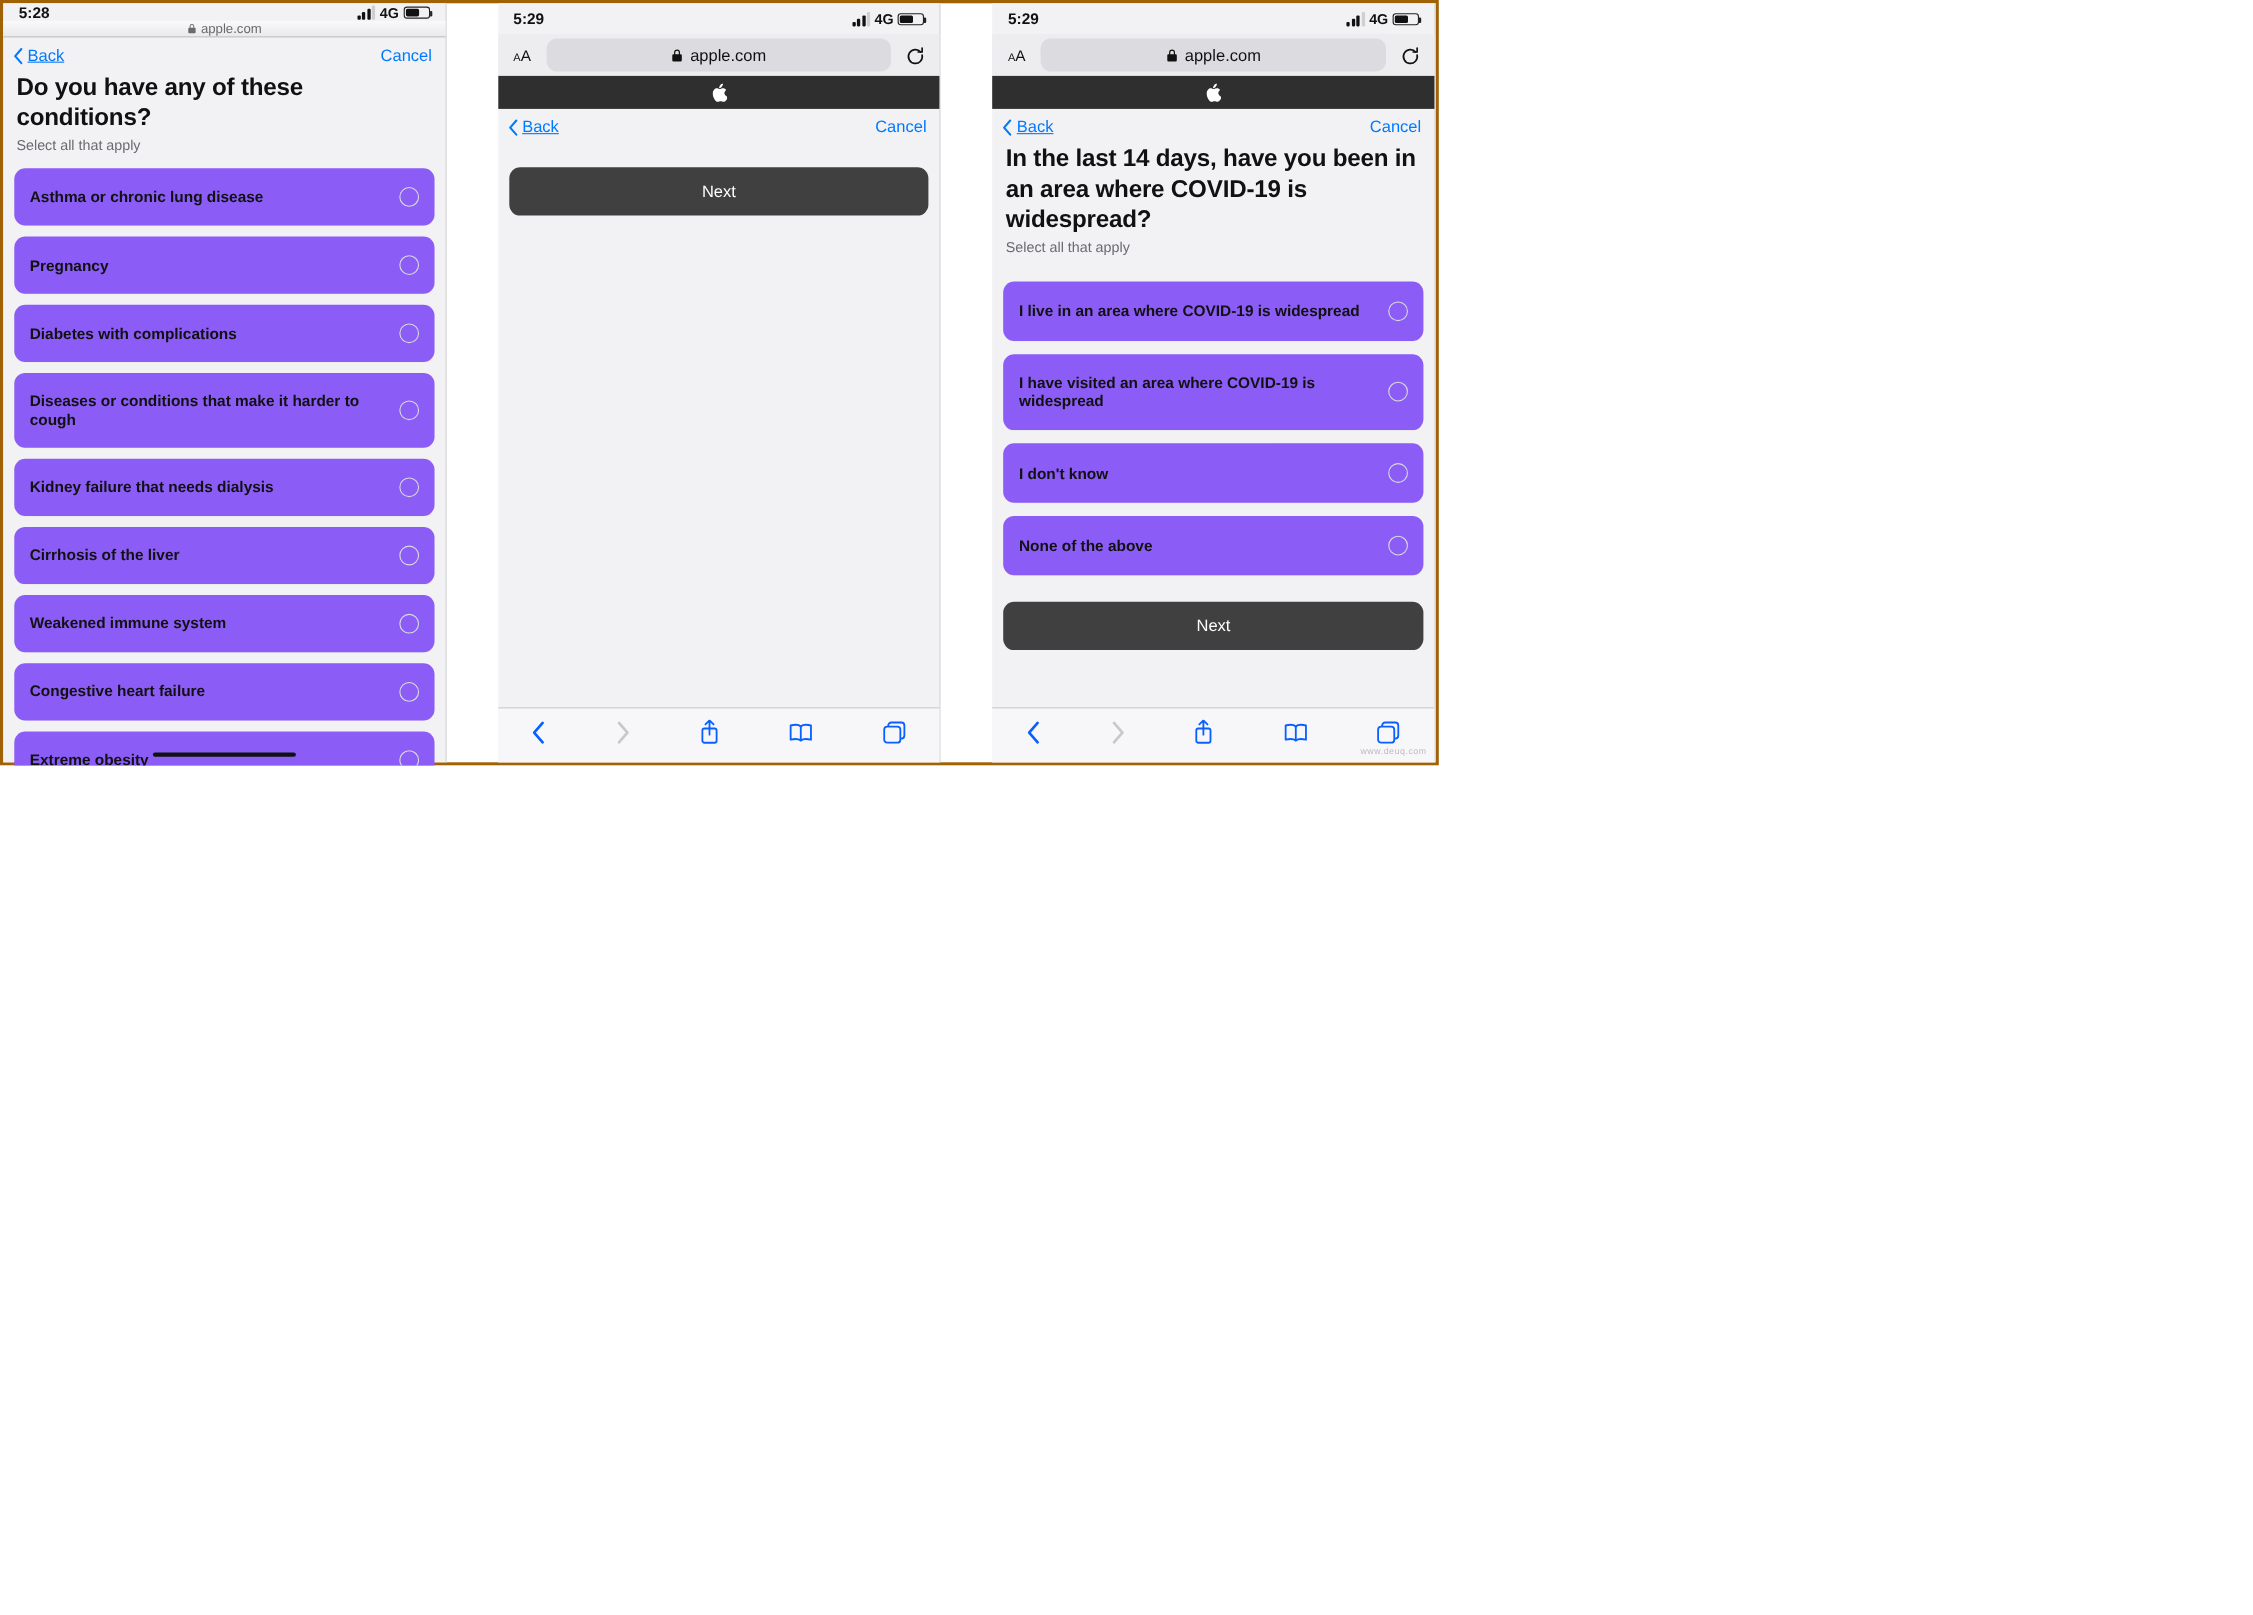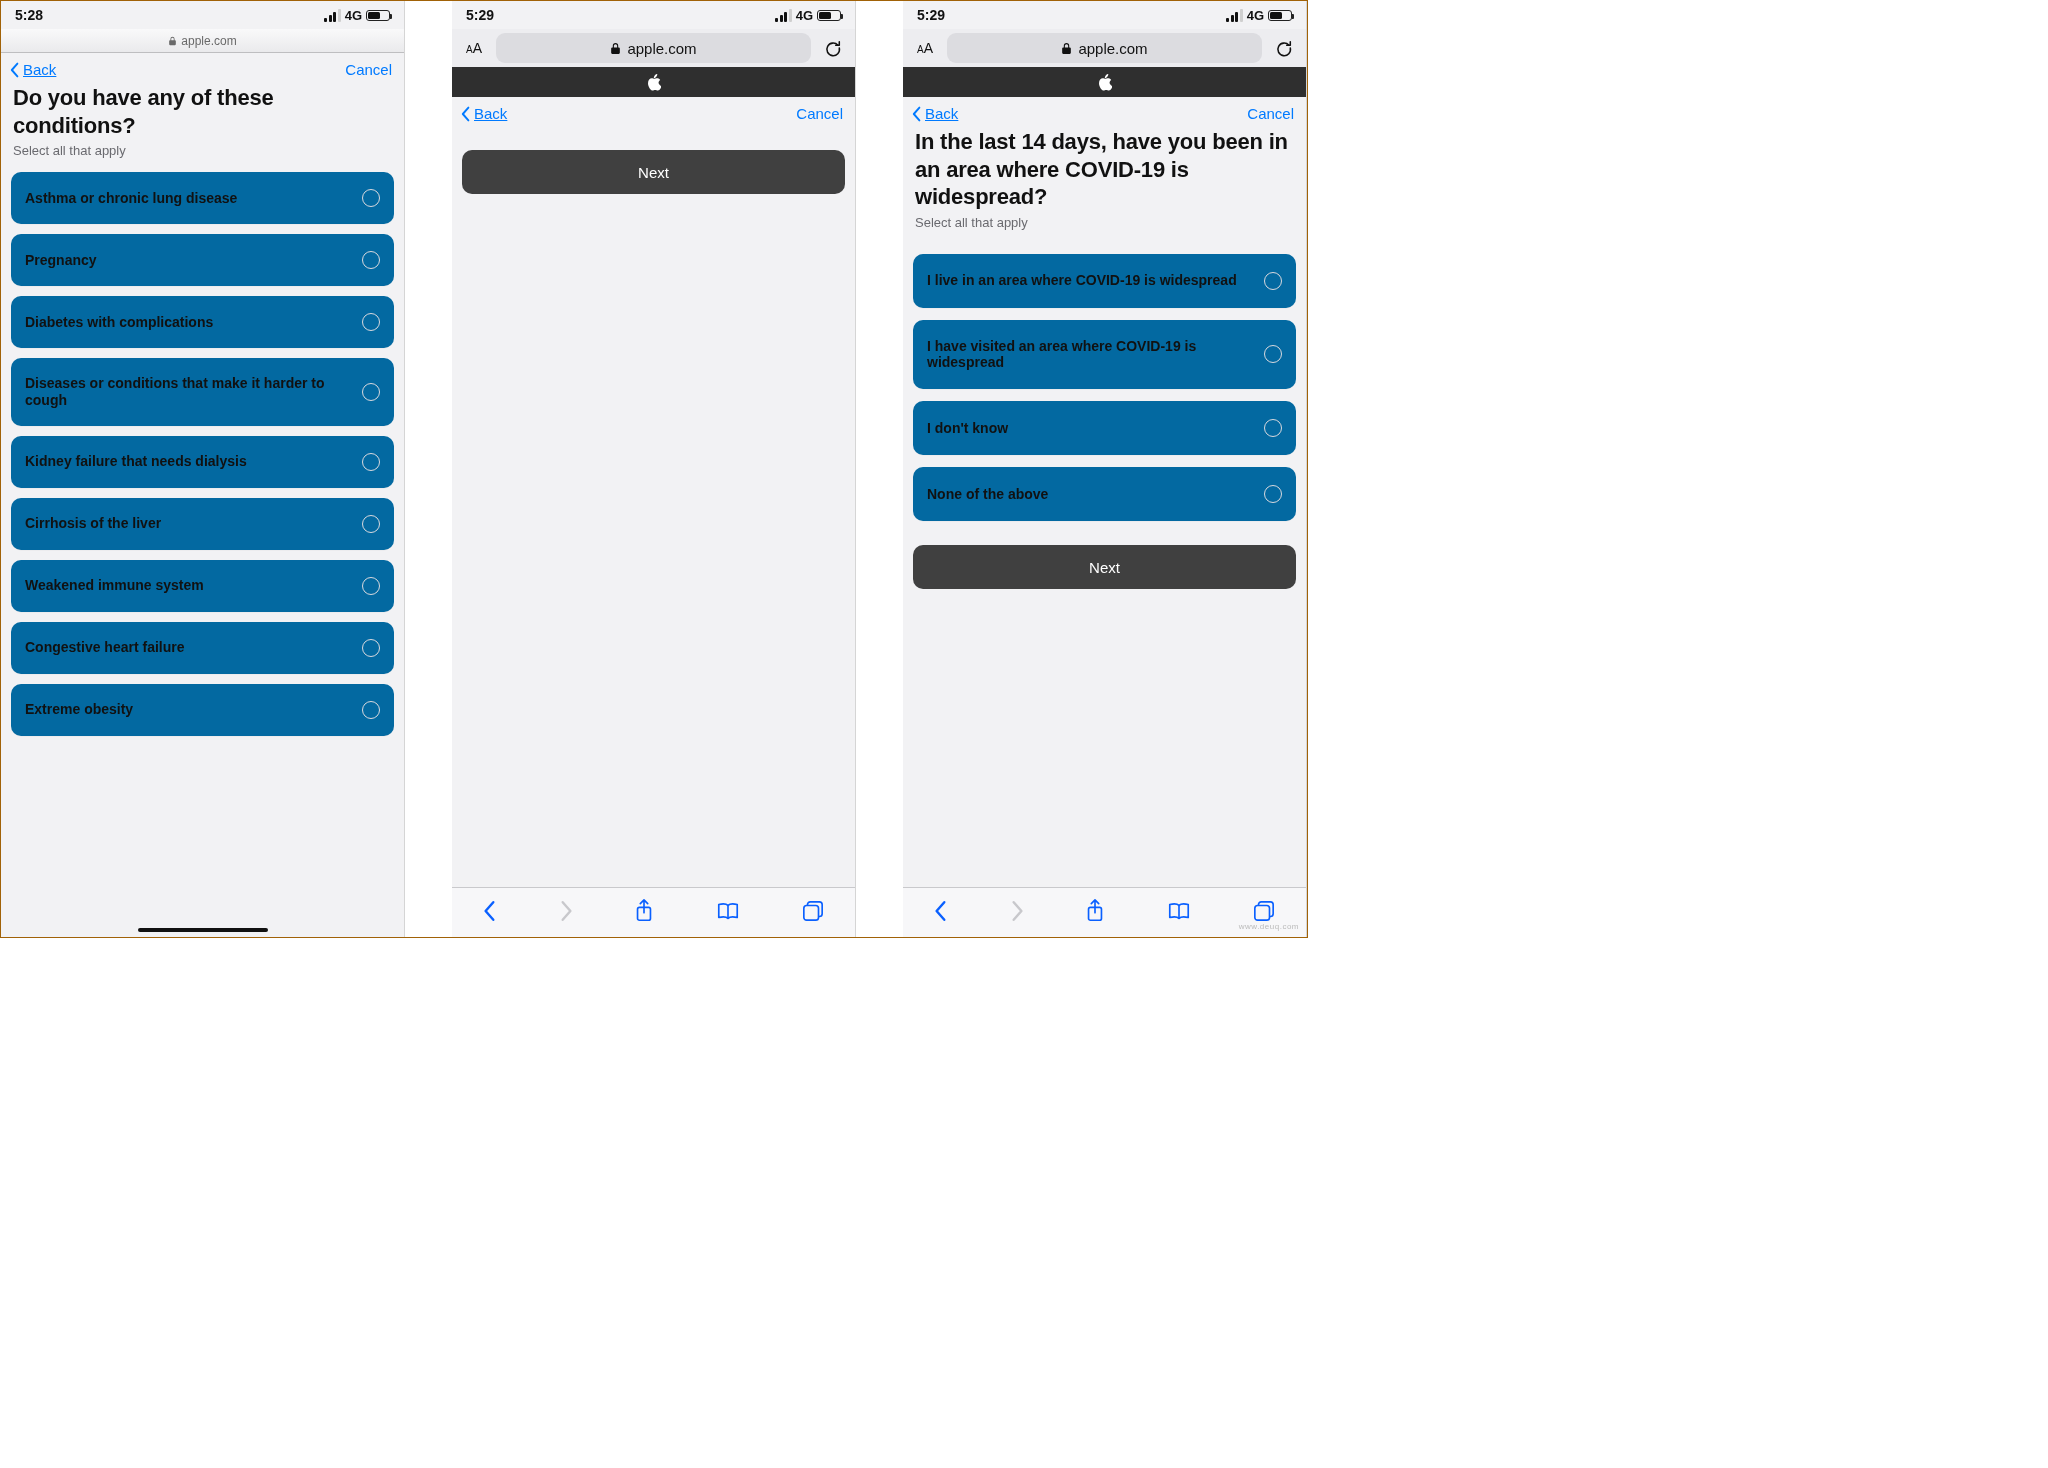--- a/index.html
+++ b/index.html
@@ -3,24 +3,24 @@
 <meta charset="utf-8">
 <style>
   * { box-sizing: border-box; -webkit-font-smoothing: antialiased; }
   body {
     margin: 0;
     background: #fff;
     font-family: -apple-system, "Helvetica Neue", Helvetica, Arial, sans-serif;
   }
   .canvas {
     width: 1308px;
-    height: 938px;
+    height: 696px;
     display: flex;
     background: #fff;
-    border: 1px solid #a16207;
+    border: 3px solid #a16207;
     position: relative;
     gap: 47px;
   }
   .watermark {
     position: absolute;
     bottom: 6px;
     right: 8px;
     font-size: 8px;
     color: #bbb;
     letter-spacing: .5px;
@@ -127,21 +127,21 @@
     font-size: 13px;
     color:#6a6a6f;
   }
 
   .options {
     display:flex; flex-direction:column; gap:12px;
     padding: 4px 10px 0 10px;
   }
   .phone1 .options { gap:10px; }
   .opt {
-    background:#0369a1;
+    background:#8b5cf6;
     border-radius:10px;
     padding: 18px 14px;
     display:flex; align-items:center; justify-content:space-between;
     box-shadow: 0 0.5px 0 rgba(0,0,0,.05);
     cursor:pointer;
   }
   .phone1 .opt { padding: 17px 14px; }
   .opt-label { font-size:14px; font-weight:600; color:#111; line-height:1.2; }
   .radio {
     width:18px; height:18px; border:1.5px solid #d9d9de; border-radius:50%;

